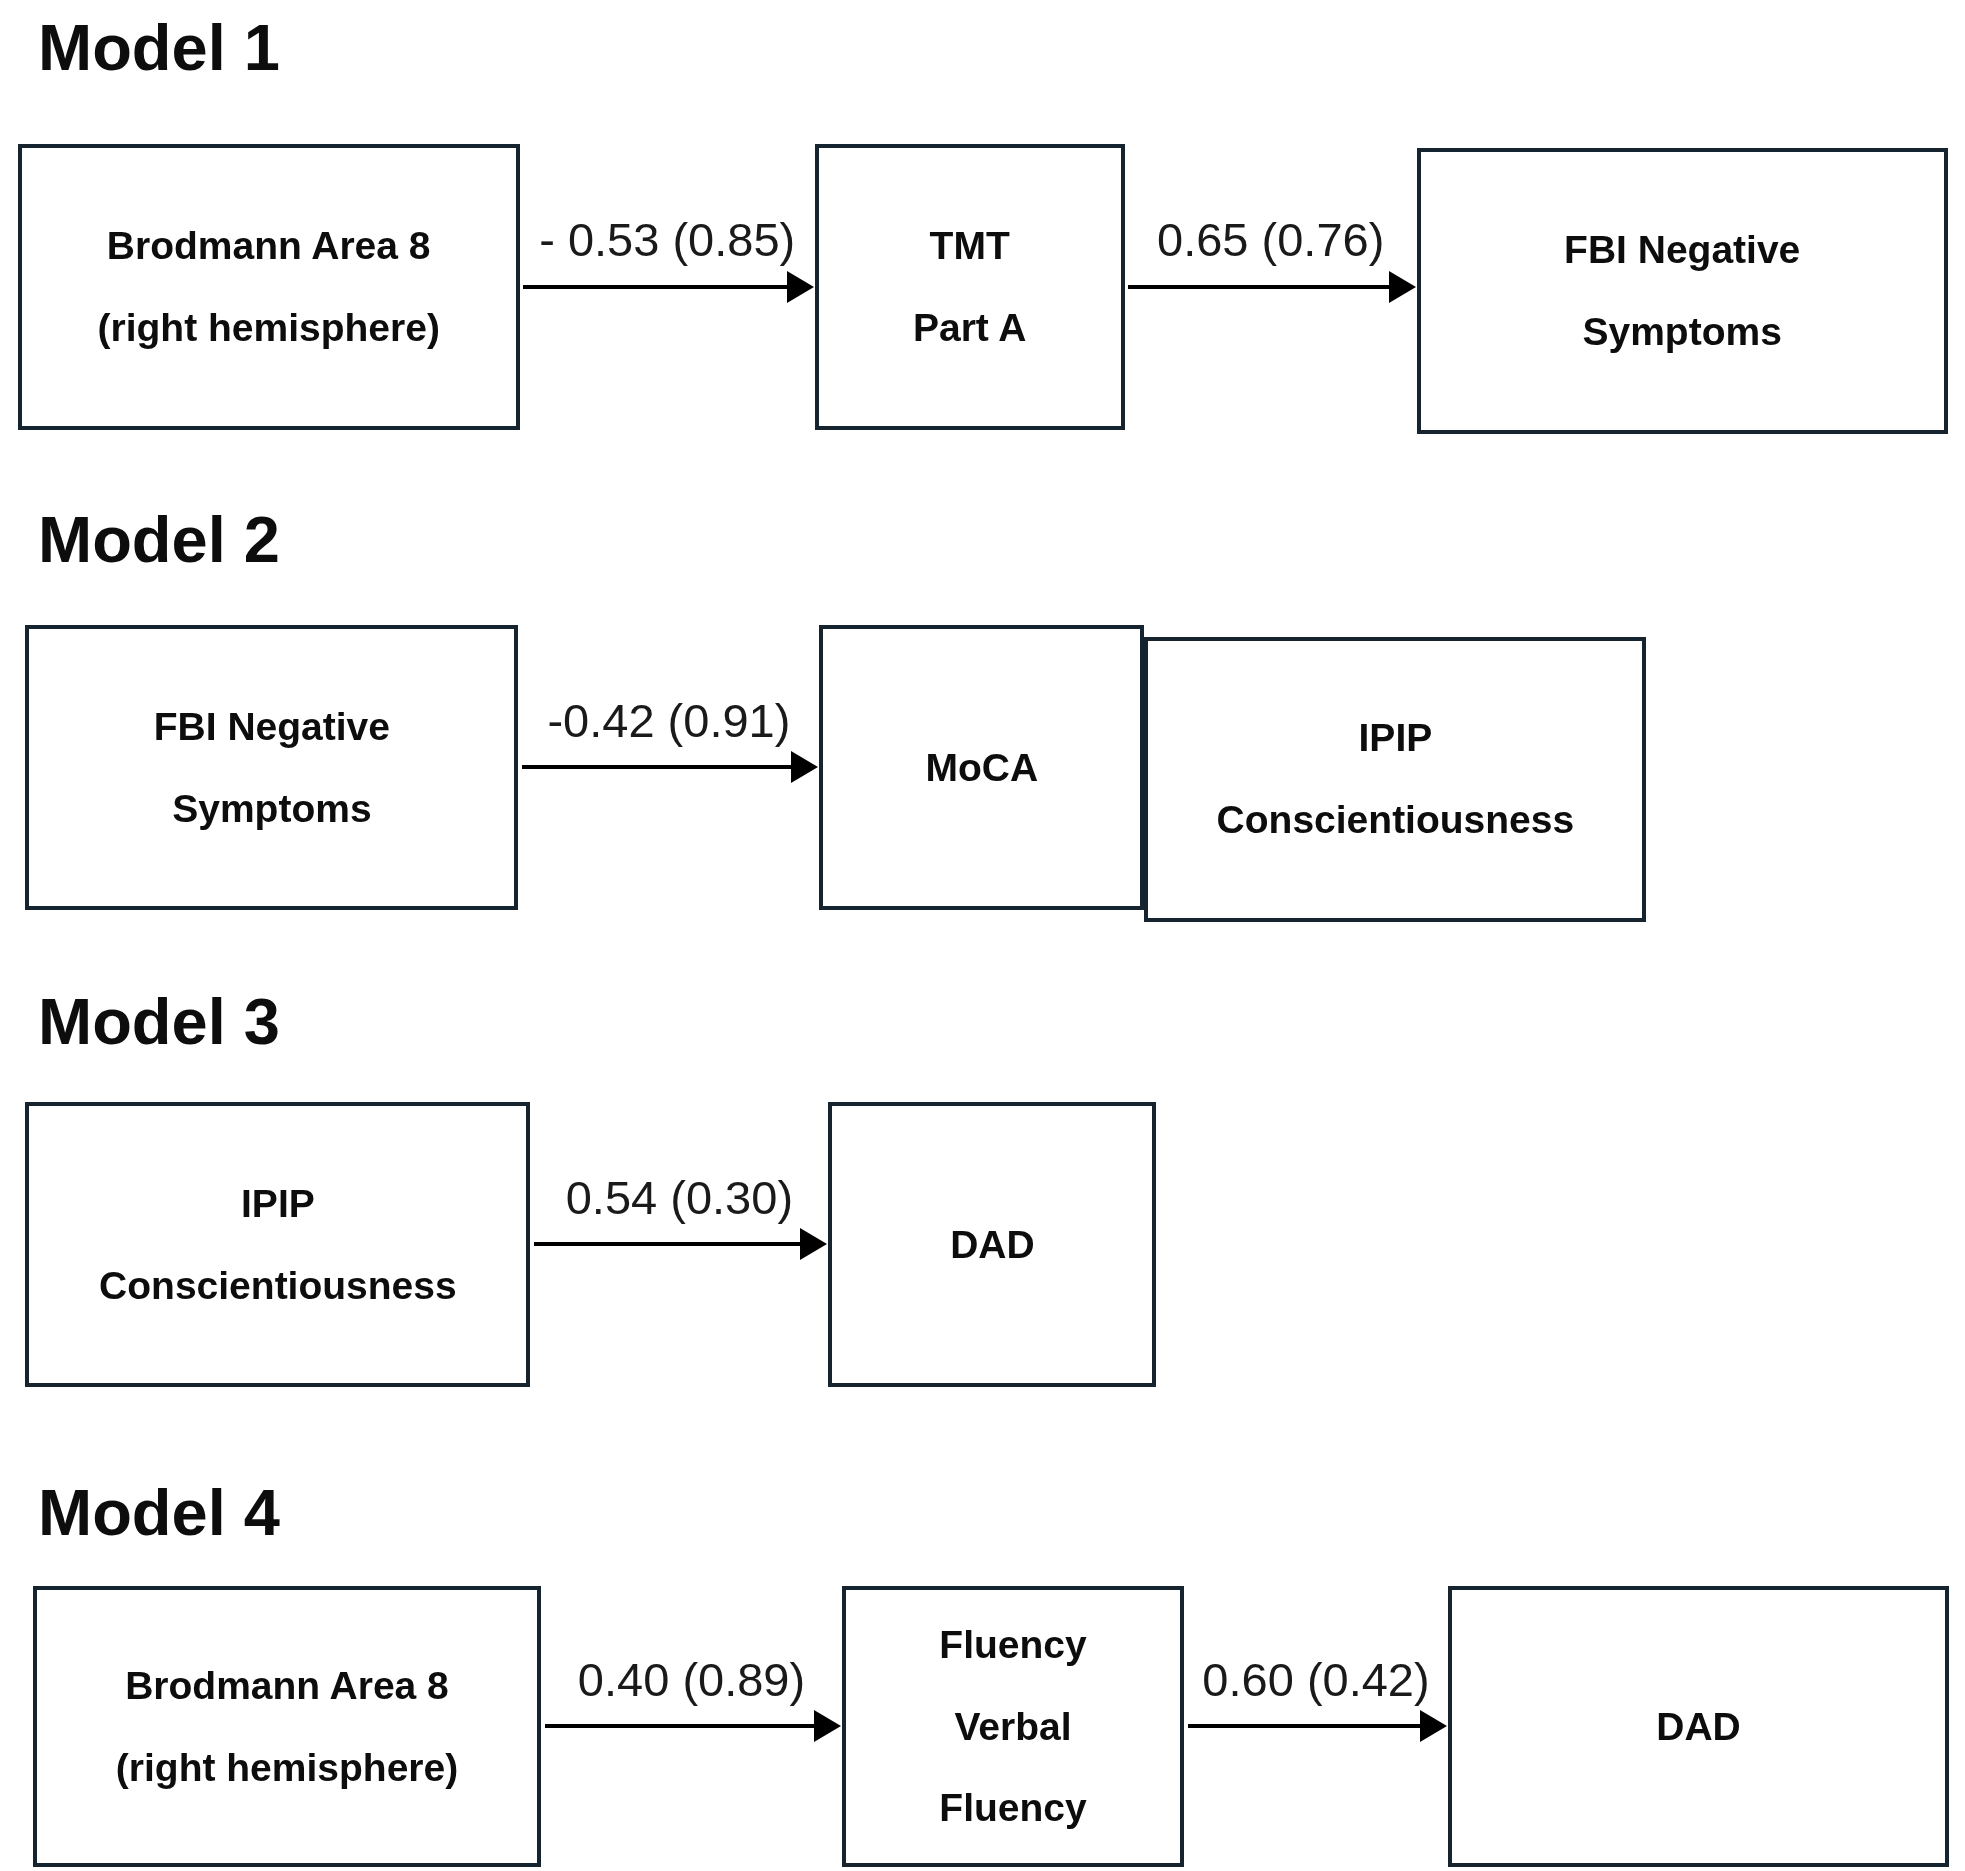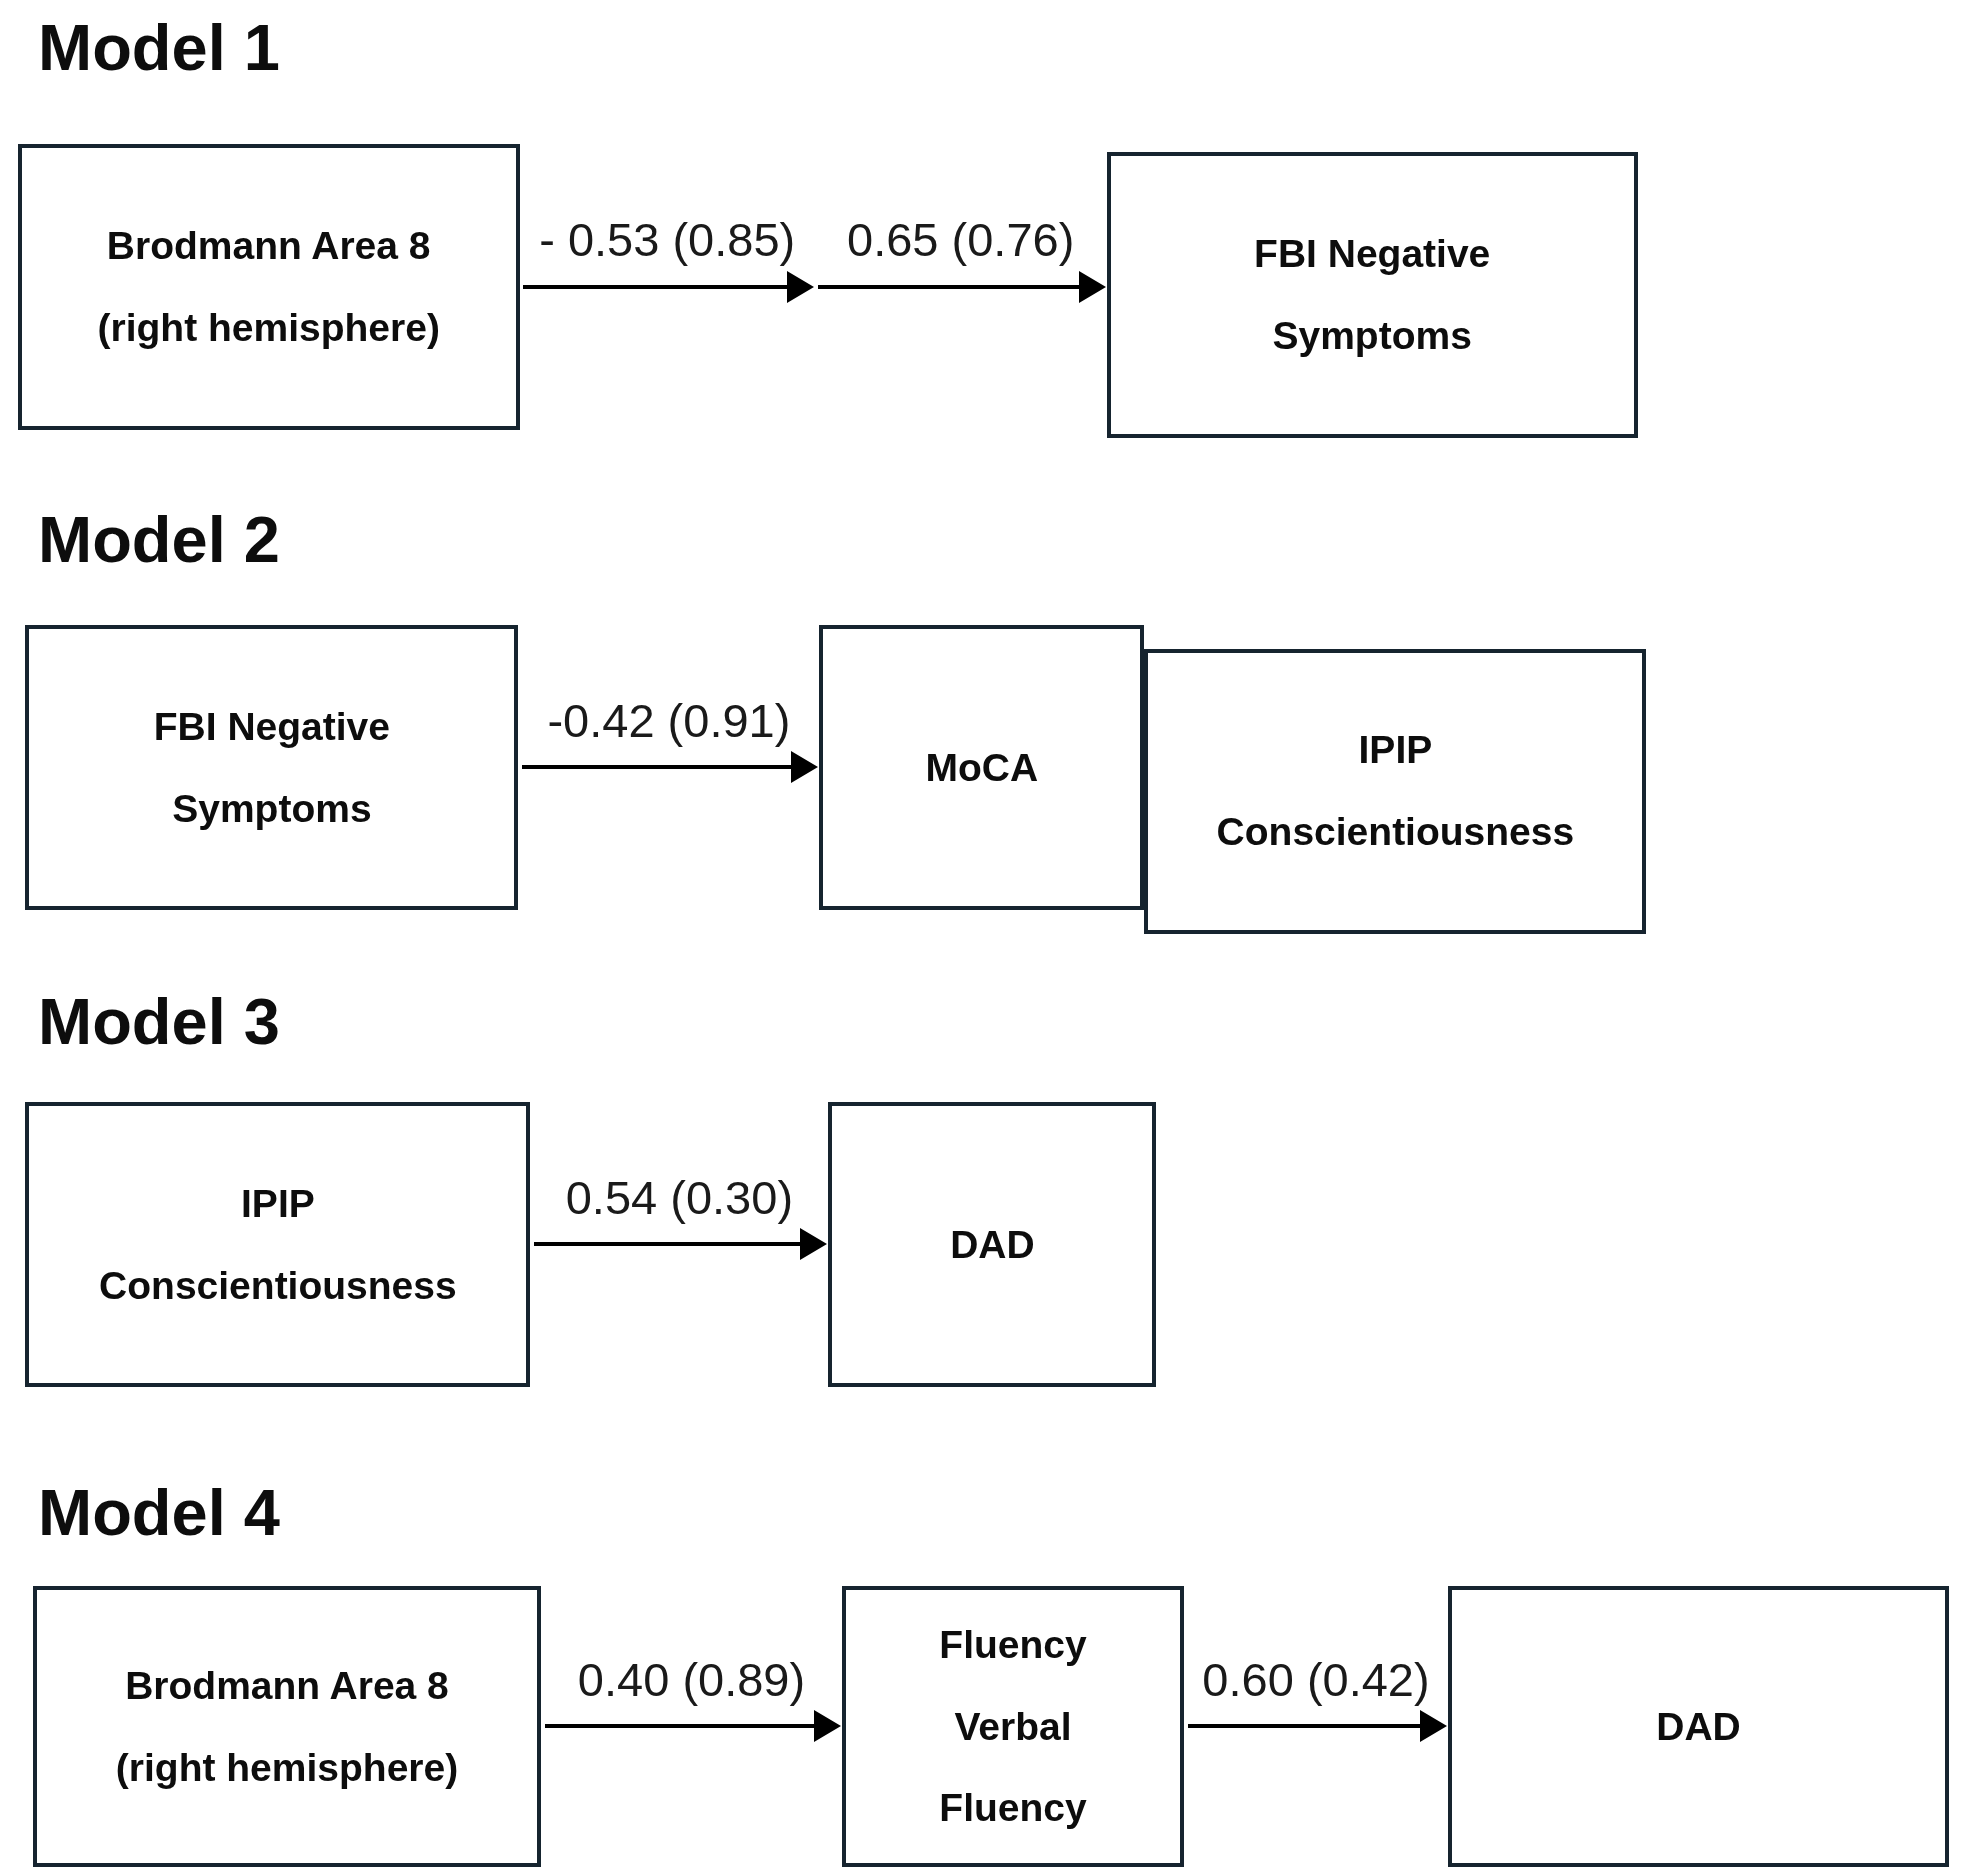--- a/index.html
+++ b/index.html
@@ -28,20 +28,21 @@
     margin:0;
     font-size:65px;
     font-weight:700;
     line-height:1.2;
     color:var(--text-color);
     white-space:nowrap;
   }
   .row{
     position:absolute;
     display:flex;
+    align-items:center;
   }
   .node{
     flex:0 0 auto;
     height:100%;
     border:4.7px solid var(--box-border-color);
     background:var(--box-fill-color);
     display:flex;
     flex-direction:column;
     justify-content:center;
     align-items:center;
@@ -100,20 +101,24 @@
   <div class="row" style="left:17.7px; top:144px; width:1930px; height:286px">
     <div class="node" style="width:502px">
       <span class="line">Brodmann Area 8</span>
       <span class="line">(right hemisphere)</span>
     </div>
     <div class="connector" style="width:295px">
       <span class="edge-label">- 0.53 (0.85)</span>
       <span class="arrow-line">
           <i class="arrow-head"></i>
         </span>
+    </div>
+    <div class="node" style="width:310px">
+      <span class="line">TMT</span>
+      <span class="line">Part A</span>
     </div>
     <div class="connector" style="width:292px">
       <span class="edge-label">0.65 (0.76)</span>
       <span class="arrow-line">
           <i class="arrow-head"></i>
         </span>
     </div>
     <div class="node" style="width:531px; margin-top:8.3px">
       <span class="line">FBI Negative</span>
       <span class="line">Symptoms</span>

